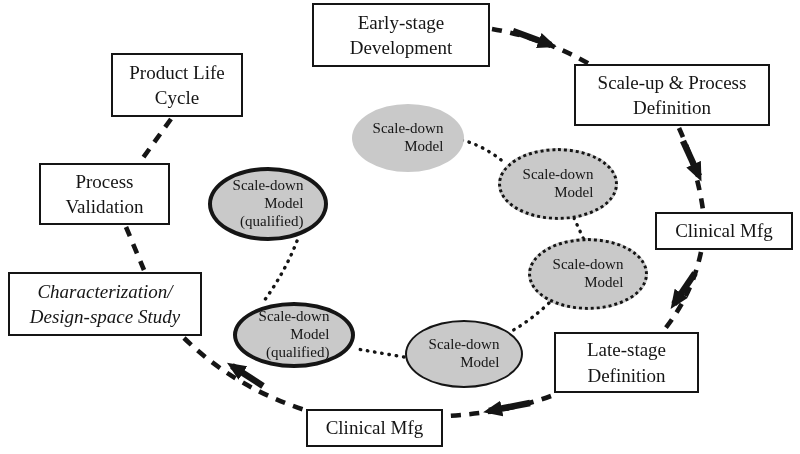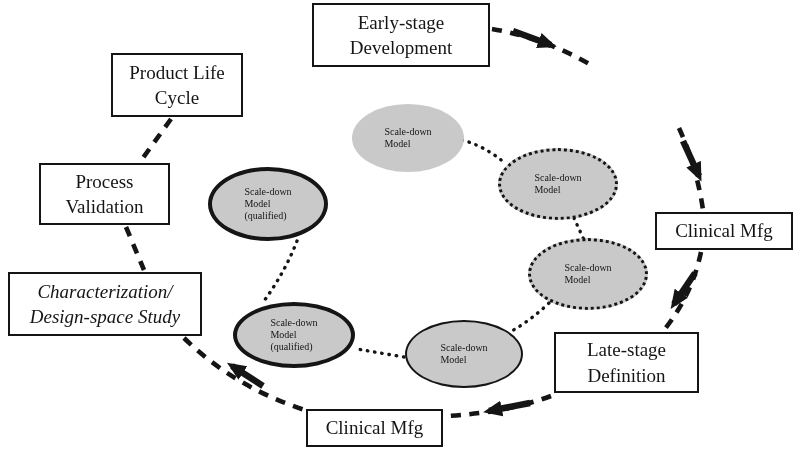--- a/index.html
+++ b/index.html
@@ -29,22 +29,22 @@
     display:flex;align-items:center;justify-content:center;
     text-align:center;white-space:pre-line;
     font-size:19px;line-height:1.32;
     box-sizing:border-box;
   }
   .ellipse{
     position:absolute;
     background:var(--ellipse-fill,#c9c9c9);
     border-radius:50%;
     display:flex;align-items:center;justify-content:center;
-    text-align:left;white-space:pre-line;
-    font-size:10px;line-height:1.18;
+    text-align:right;white-space:pre-line;
+    font-size:15px;line-height:1.18;
     box-sizing:border-box;
   }
   .el-dotted{border:3px dotted var(--line,#151515);}
   .el-solid{border:2.5px solid var(--line,#151515);}
   .el-thick{border:4px solid var(--line,#151515);}
 
   
   .b-early{left:312px;top:3px;width:178px;height:64px;border-width:2.5px;}
   .b-scaleup{left:574px;top:64px;width:196px;height:62px;}
   .b-clinr{left:655px;top:212px;width:138px;height:38px;}
@@ -90,20 +90,22 @@
 
     <line class="arrow" x1="513" y1="31" x2="551" y2="45" marker-end="url(#ah)"></line>
     <line class="arrow" x1="683" y1="141" x2="699" y2="176" marker-end="url(#ah)"></line>
     <line class="arrow" x1="695" y1="273" x2="674" y2="304" marker-end="url(#ah)"></line>
     <line class="arrow" x1="530" y1="403" x2="489" y2="411" marker-end="url(#ah)"></line>
     <line class="arrow" x1="263" y1="386" x2="232" y2="366" marker-end="url(#ah)"></line>
   </svg>
 
   <div class="box b-early">Early-stage
 Development</div>
+  <div class="box b-scaleup">Scale-up &amp; Process
+Definition</div>
   <div class="box b-clinr">Clinical Mfg</div>
   <div class="box b-late">Late-stage
 Definition</div>
   <div class="box b-clinb">Clinical Mfg</div>
   <div class="box b-char">Characterization/
 Design-space Study</div>
   <div class="box b-plc">Product Life
 Cycle</div>
   <div class="box b-pv">Process
 Validation</div>

